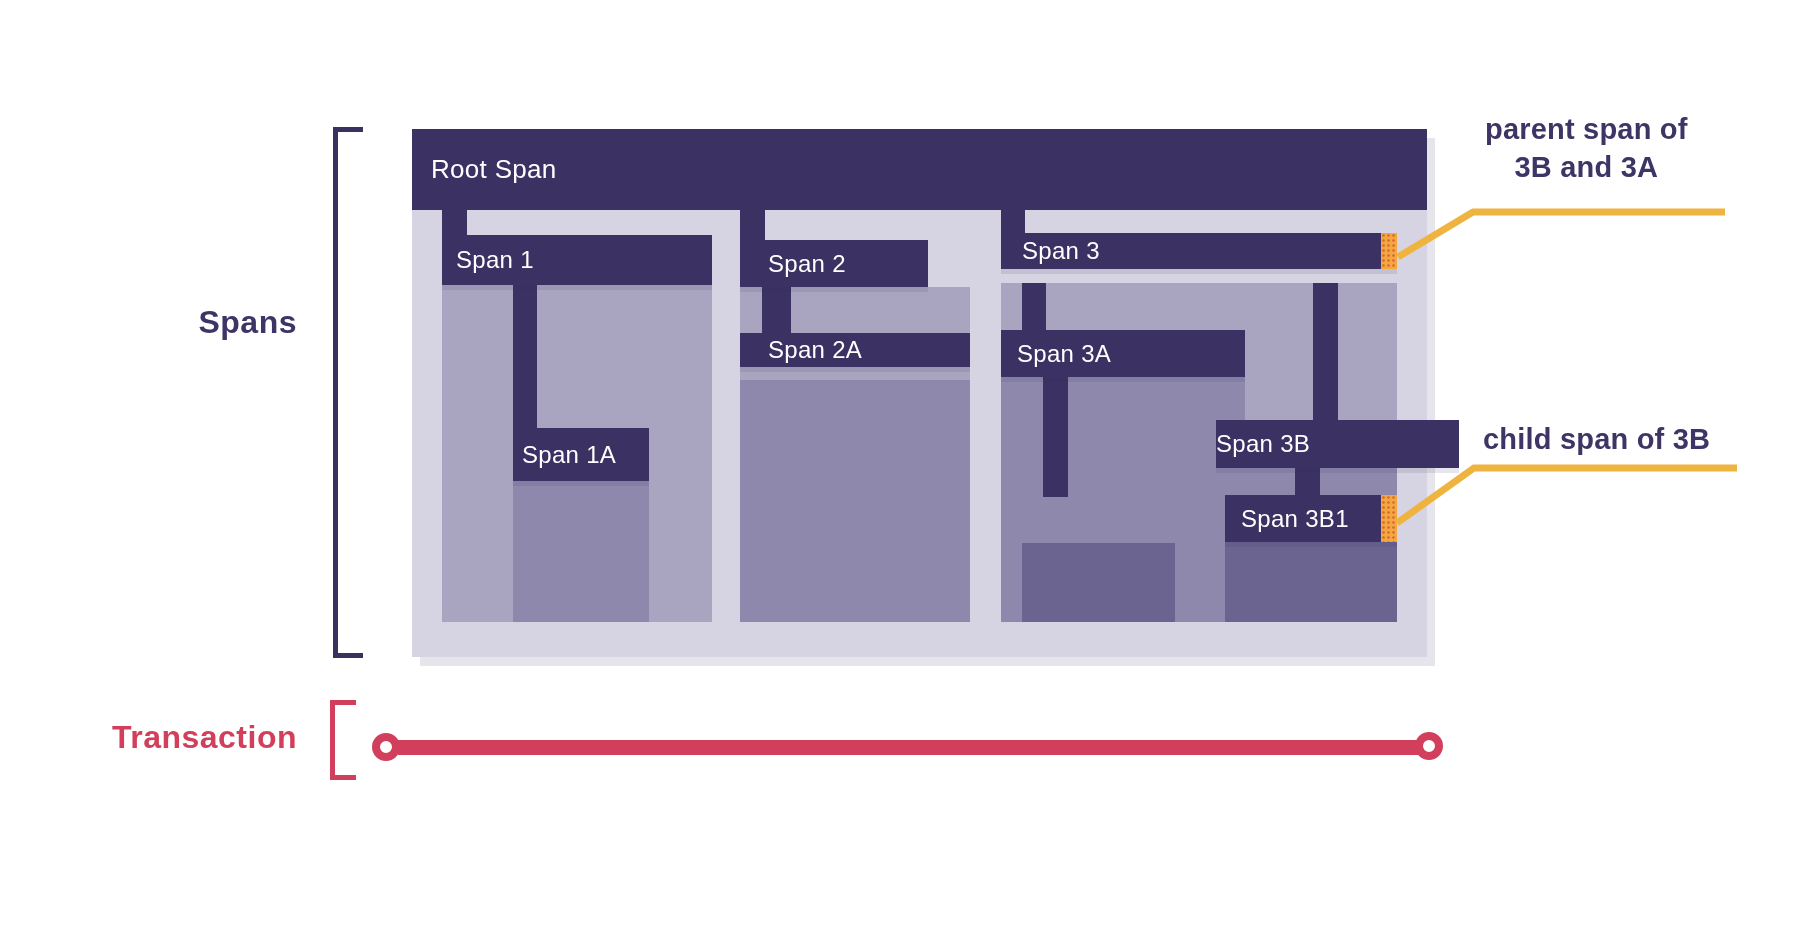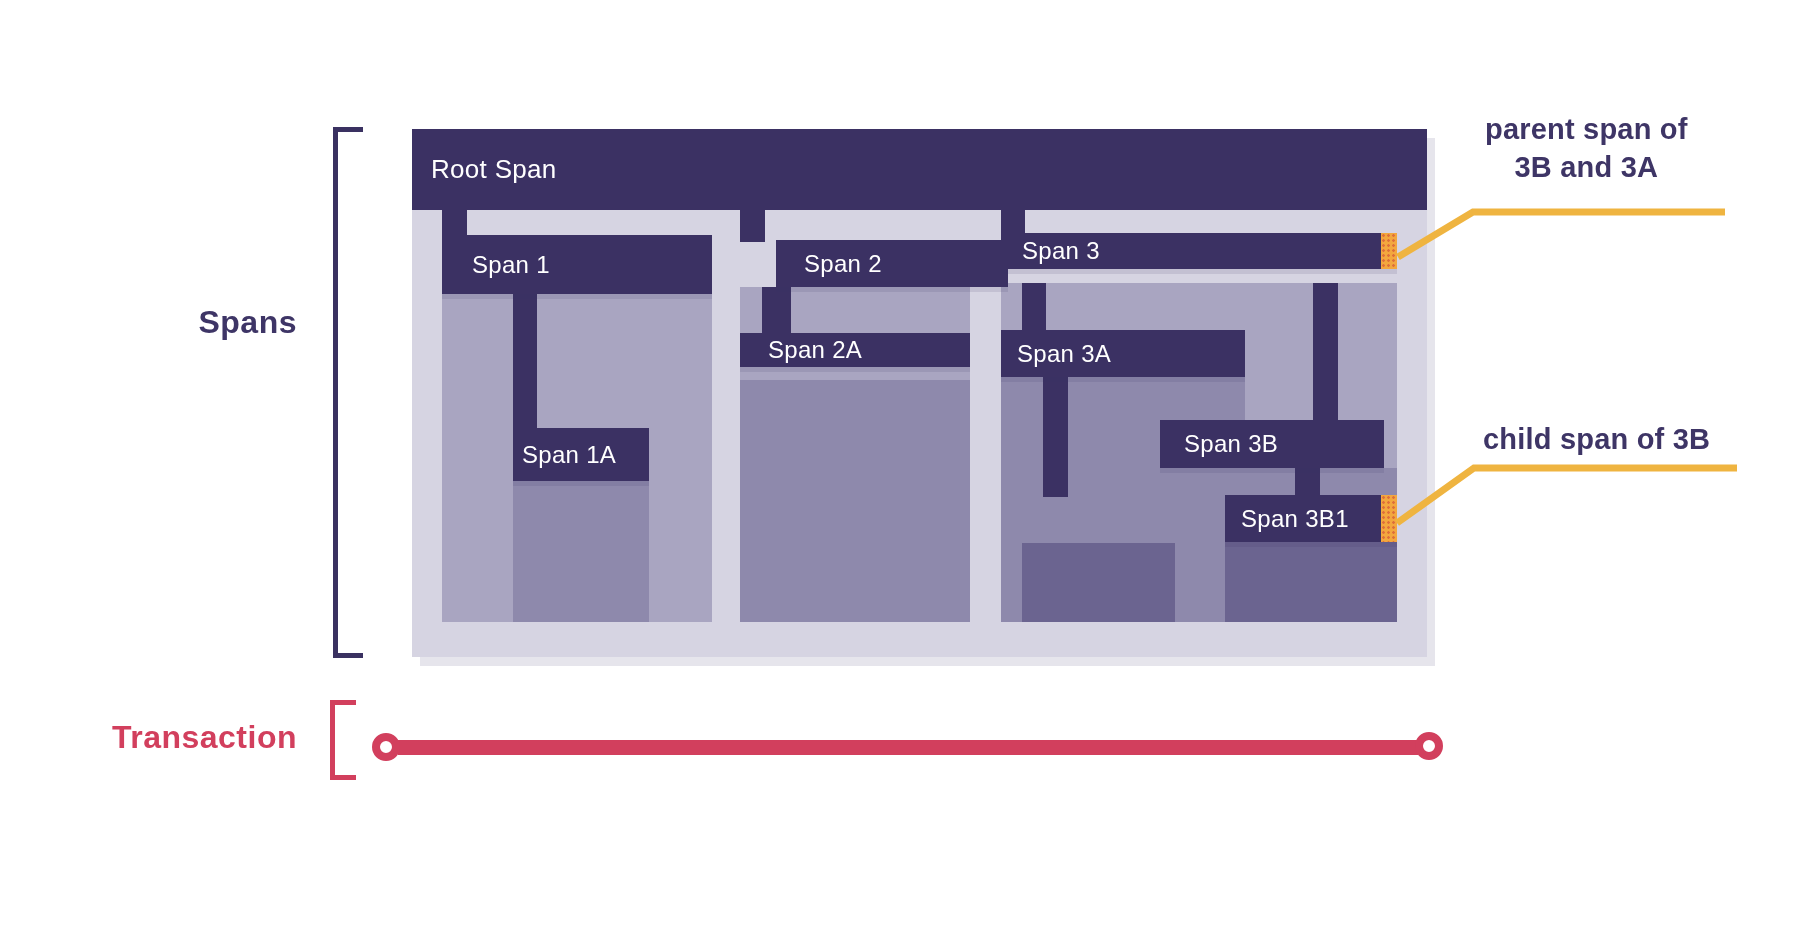--- a/index.html
+++ b/index.html
@@ -54,28 +54,28 @@
     color: #ffffff;
     display: flex;
     align-items: center;
     font-weight: normal;
     font-size: 24px;
     letter-spacing: 0.3px;
     box-sizing: border-box;
     box-shadow: 0 5px 0 rgba(59, 49, 97, 0.12);
   }
   #bar-root { left: 412px;  top: 129px; width: 1015px; height: 81px; font-size: 26px; padding-left: 19px; box-shadow: none; }
-  #bar-s1   { left: 442px;  top: 235px; width: 270px; height: 59px; padding-left: 30px; }
-  #bar-s2   { left: 740px;  top: 240px; width: 232px; height: 47px; padding-left: 28px; margin-left: 36px; }
+  #bar-s1   { left: 442px;  top: 235px; width: 270px; height: 50px; padding-left: 14px; }
+  #bar-s2   { left: 740px;  top: 240px; width: 188px; height: 47px; padding-left: 28px; }
   #bar-s3   { left: 1001px; top: 233px; width: 396px; height: 36px; padding-left: 21px; }
   #bar-s1a  { left: 513px;  top: 428px; width: 136px; height: 53px; padding-left: 9px; }
   #bar-s2a  { left: 740px;  top: 333px; width: 230px; height: 34px; padding-left: 28px; }
   #bar-s3a  { left: 1001px; top: 330px; width: 244px; height: 47px; padding-left: 16px; }
   #bar-s3a1 { left: 1022px; top: 495px; width: 153px; height: 48px; padding-left: 16px; }
-  #bar-s3b  { left: 1160px; top: 420px; width: 224px; height: 48px; padding-left: 24px; }
+  #bar-s3b  { left: 1216px; top: 420px; width: 243px; height: 48px; }
   #bar-s3b1 { left: 1225px; top: 495px; width: 172px; height: 47px; padding-left: 16px; }
 
   
   .marker {
     position: absolute;
     right: 0; top: 0; bottom: 0;
     width: 16px;
     background-color: #F3A73E;
     background-image: radial-gradient(rgba(214, 92, 56, 0.75) 1.2px, transparent 1.5px);
     background-size: 5px 5px;

